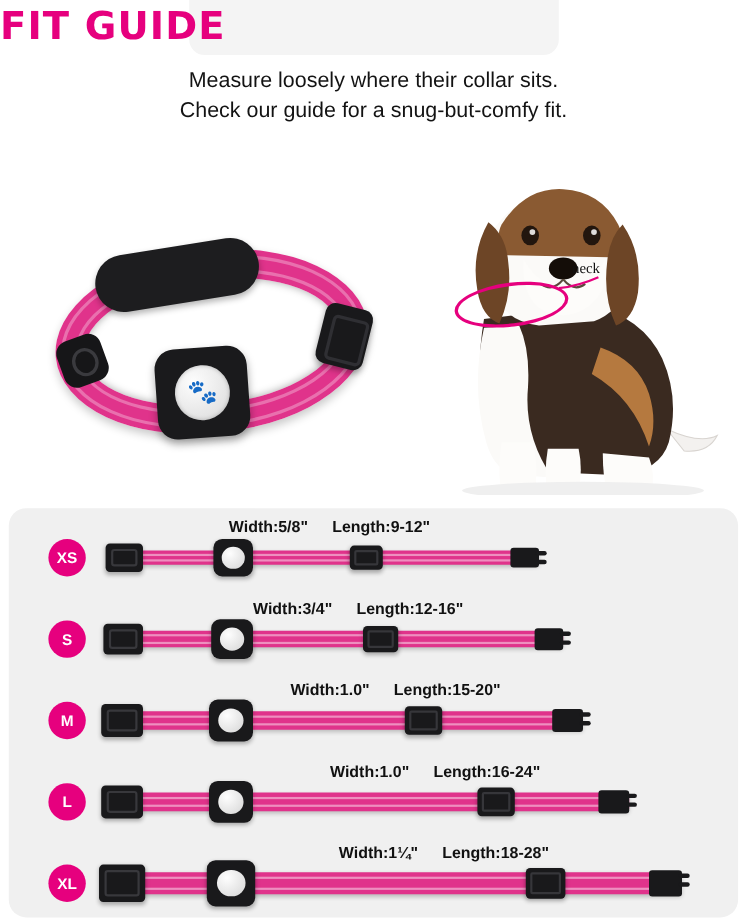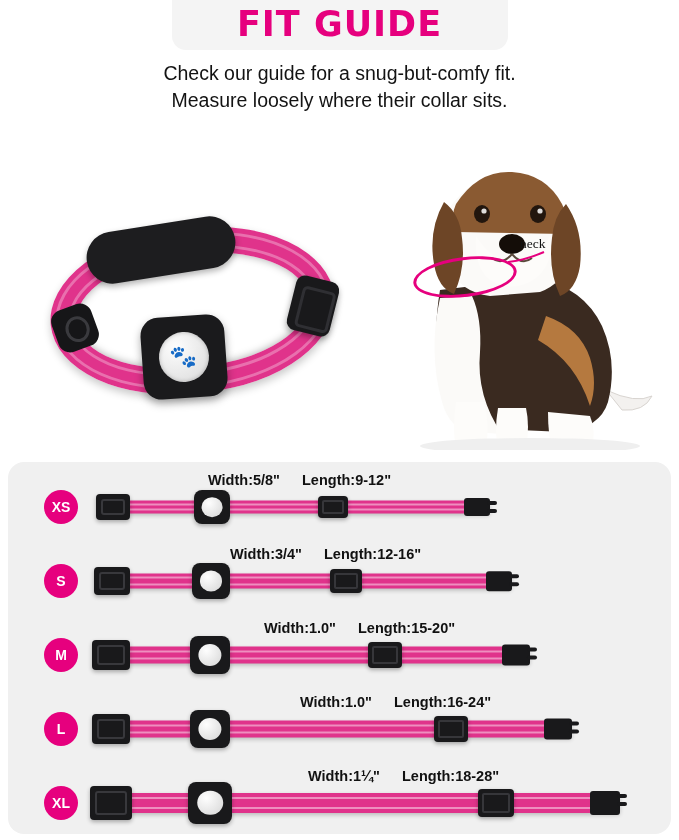--- a/index.html
+++ b/index.html
@@ -28,21 +28,21 @@
     top: 0px;
     width: 336px;
     height: 50px;
     background: #f4f4f4;
     border-radius: 0 0 14px 14px;
   }
   .header-title {
     position: absolute;
     left: 0; right: 0;
     top: 4px;
-    text-align: center;
+    text-align: left;
     font-size: 35px;
     font-weight: bold;
     letter-spacing: 1px;
     color: #e6007e;
     font-family: "DejaVu Sans", sans-serif;
   }
   .subtitle {
     position: absolute;
     left: 0; right: 0;
     top: 60px;
@@ -320,22 +320,22 @@
 </style>
 </head>
 <body>
 
 <div class="header-band">
   <div class="header-pill"></div>
   <div class="header-title">FIT GUIDE</div>
 </div>
 
 <div class="subtitle">
+  <div>Measure loosely where their collar sits.</div>
   <div>Check our guide for a snug-but-comfy fit.</div>
-  <div>Measure loosely where their collar sits.</div>
 </div>
 
 <div class="hero">
 
   <div class="collar-photo">
     <div class="collar-loop"></div>
     <div class="collar-reflect"></div>
     <div class="collar-reflect inner"></div>
     <div class="neoprene"></div>
     <div class="buckle-a"></div>

